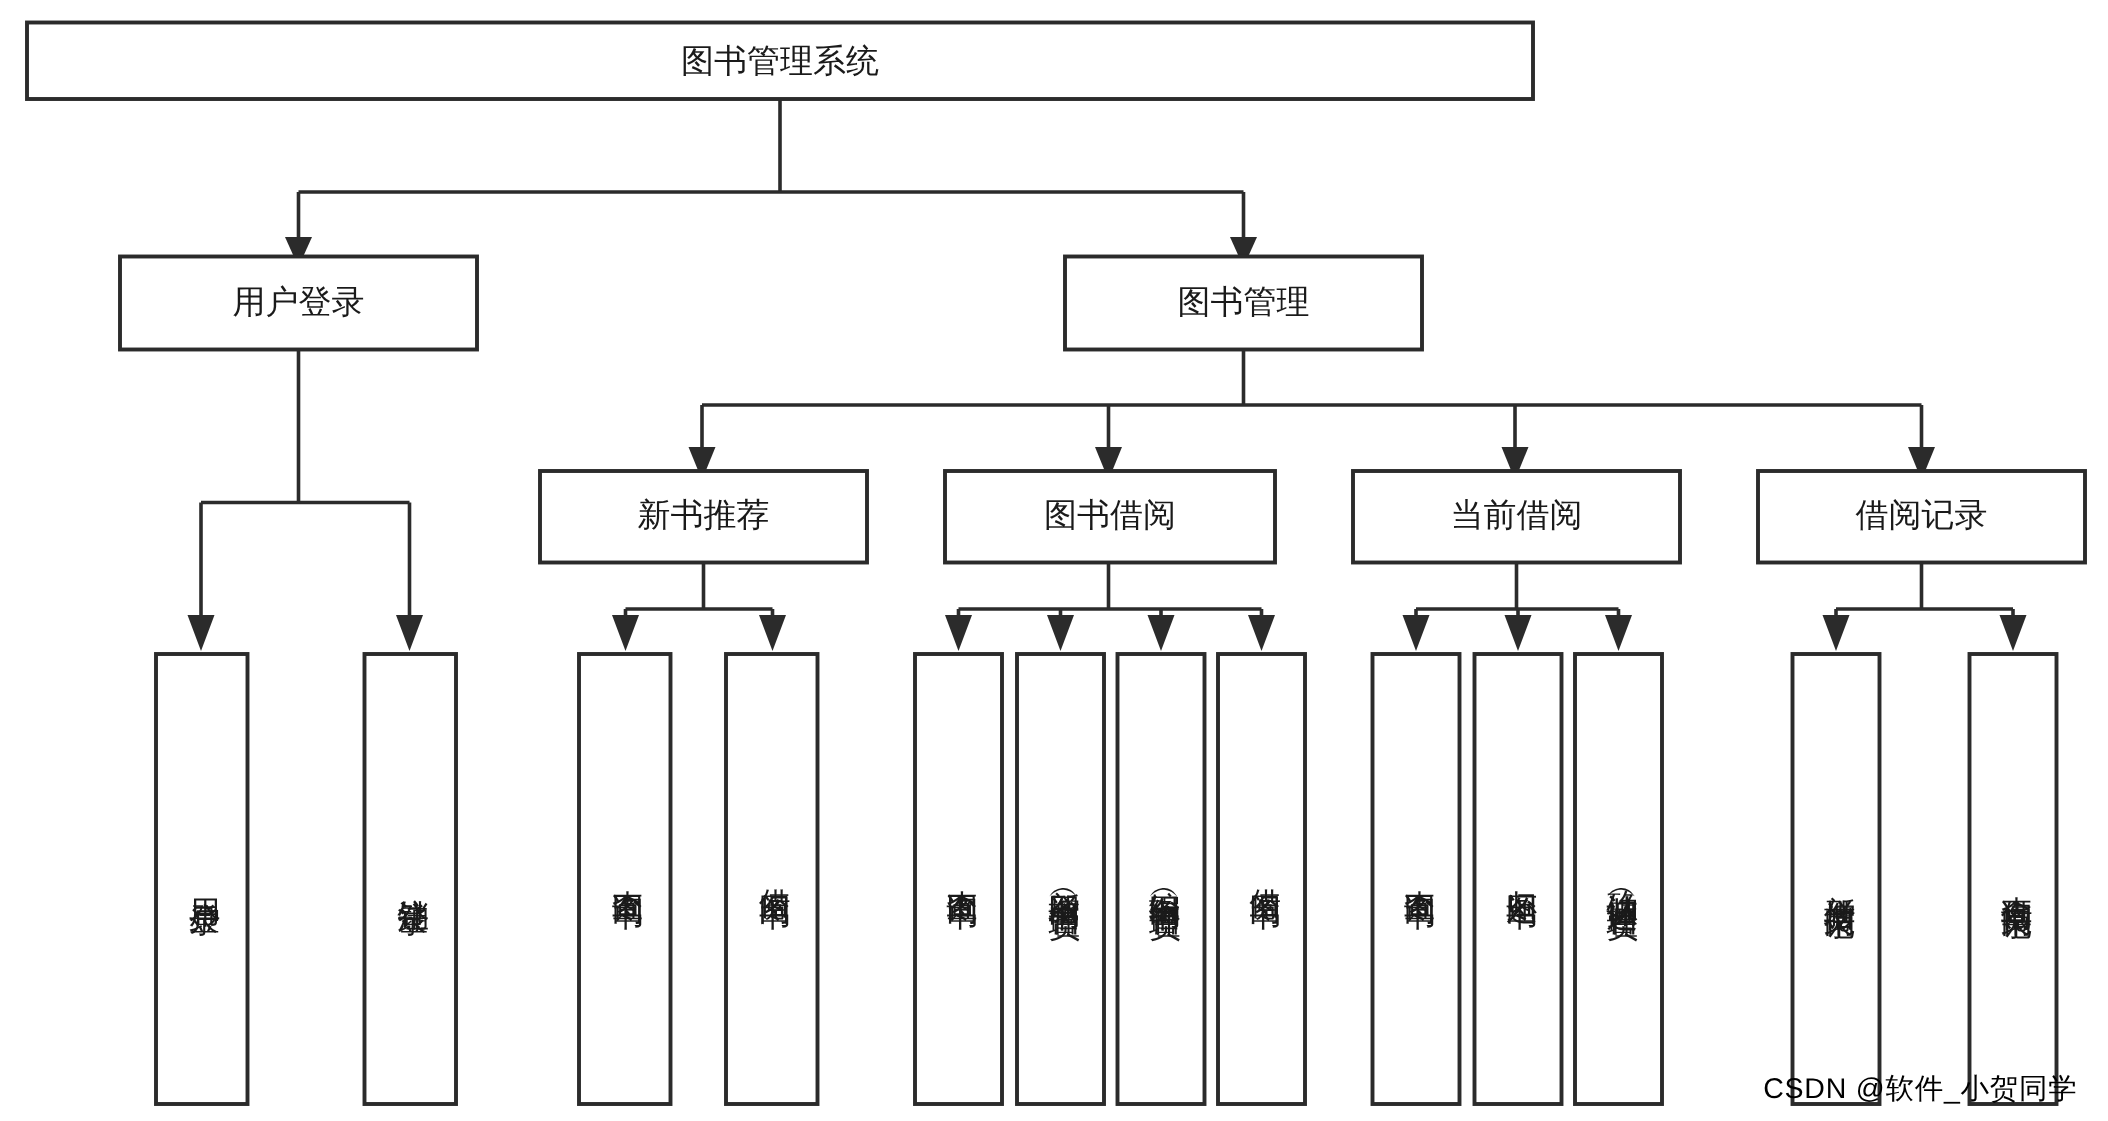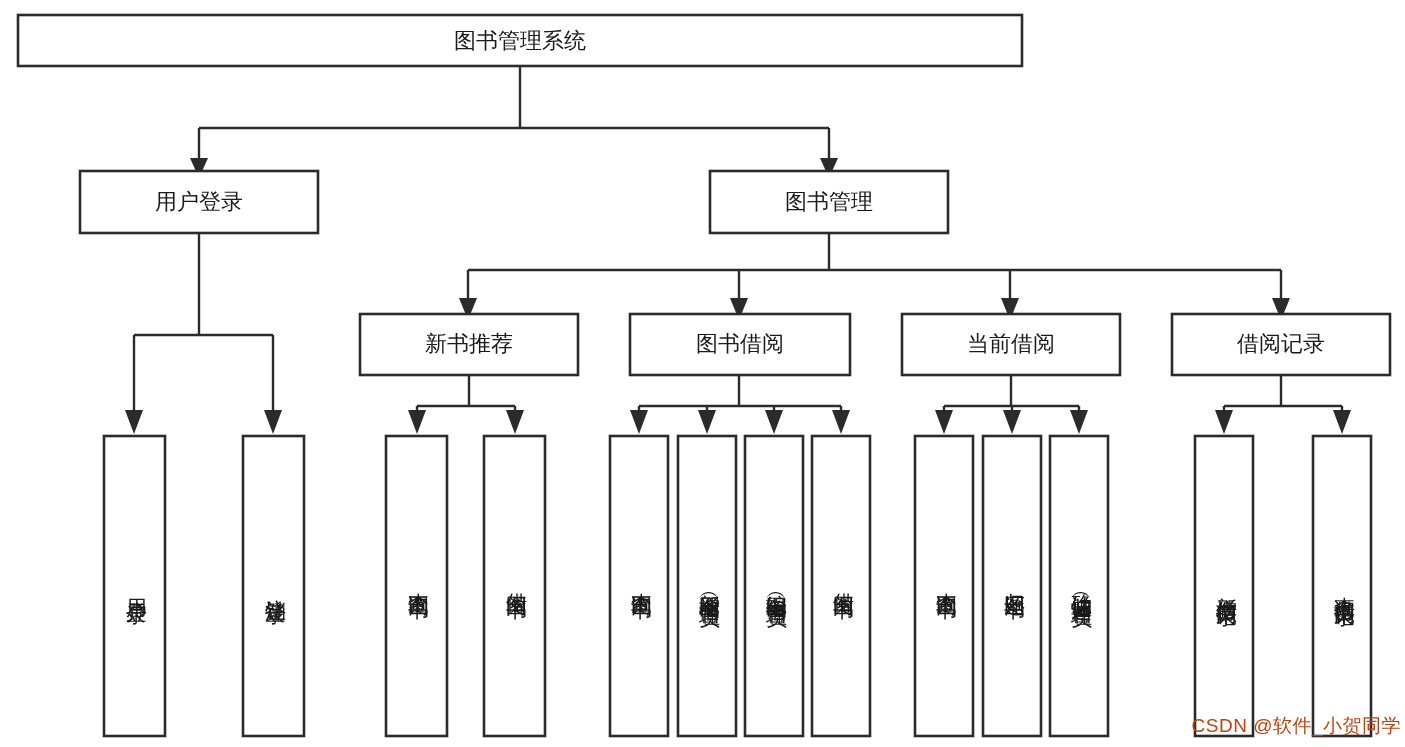--- a/index.html
+++ b/index.html
@@ -46,25 +46,25 @@
     stroke: #2b2b2b;
     stroke-width: 2.4;
     fill: none;
   }
   .arrowhead {
     fill: #2b2b2b;
     stroke: none;
   }
   .watermark {
     position: absolute;
-    right: 4px;
+    right: 20px;
     bottom: 6px;
     font-family: "Liberation Sans", "DejaVu Sans", sans-serif;
     font-size: 19px;
-    color: #c2410c;
+    color: #000000;
     white-space: nowrap;
     letter-spacing: 0.5px;
   }
 </style>
 </head>
 <body>
 
 <div id="canvas">
 
   <svg class="diagram" viewBox="0 0 1405 747">

